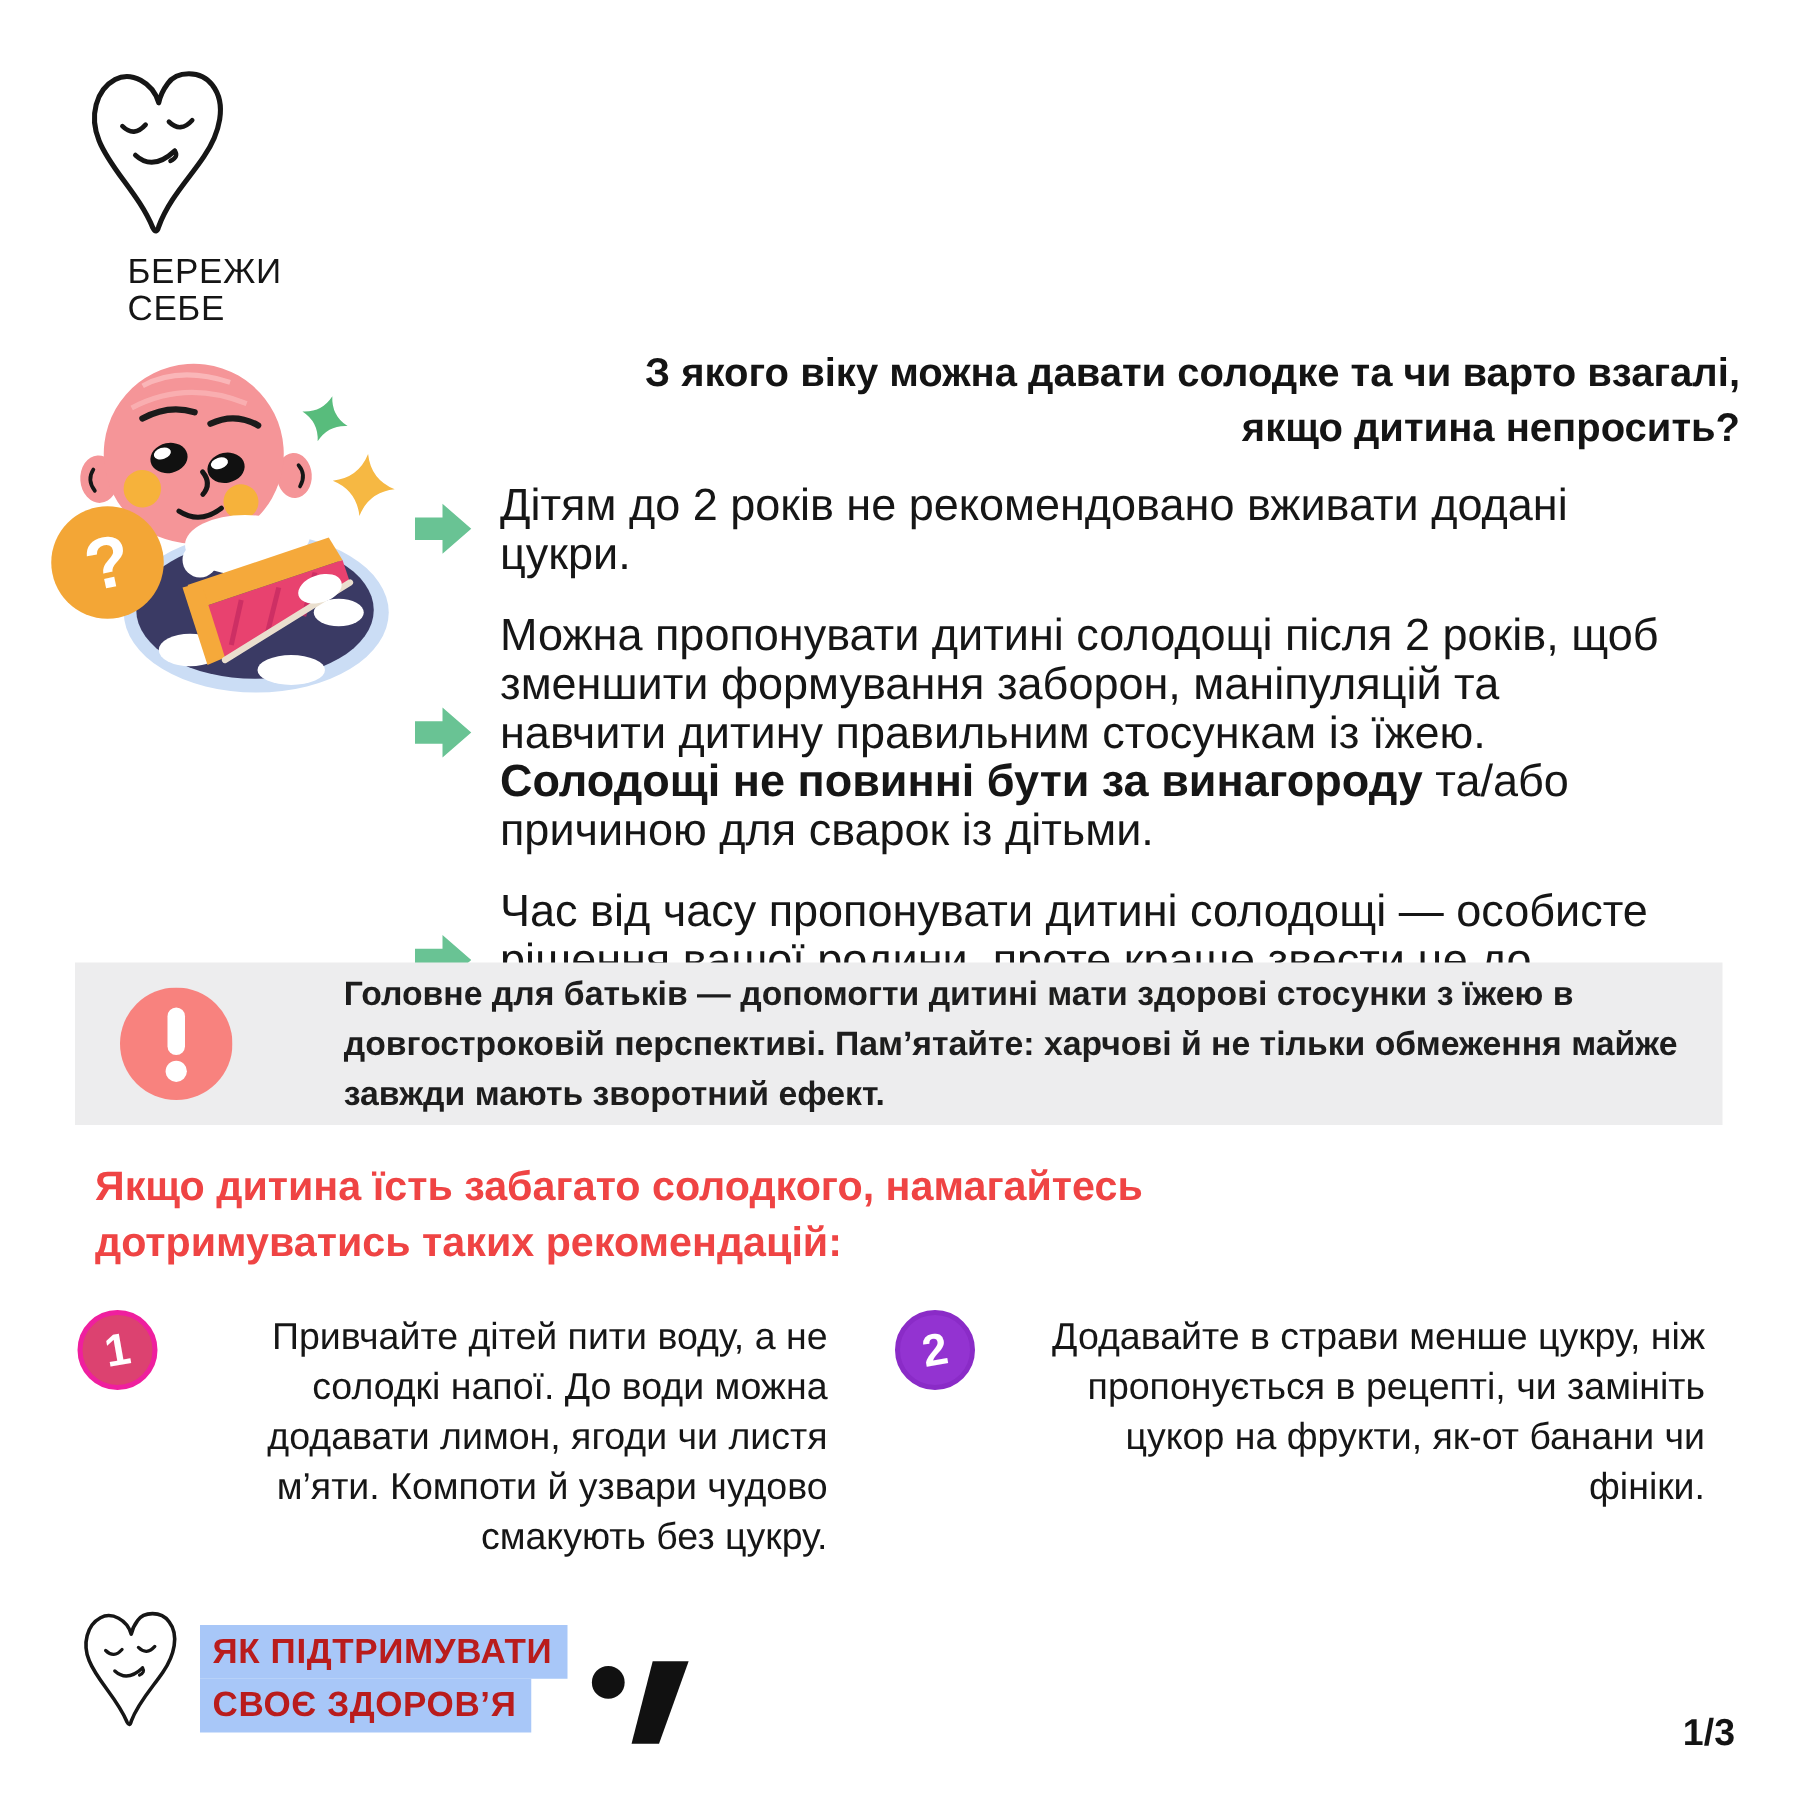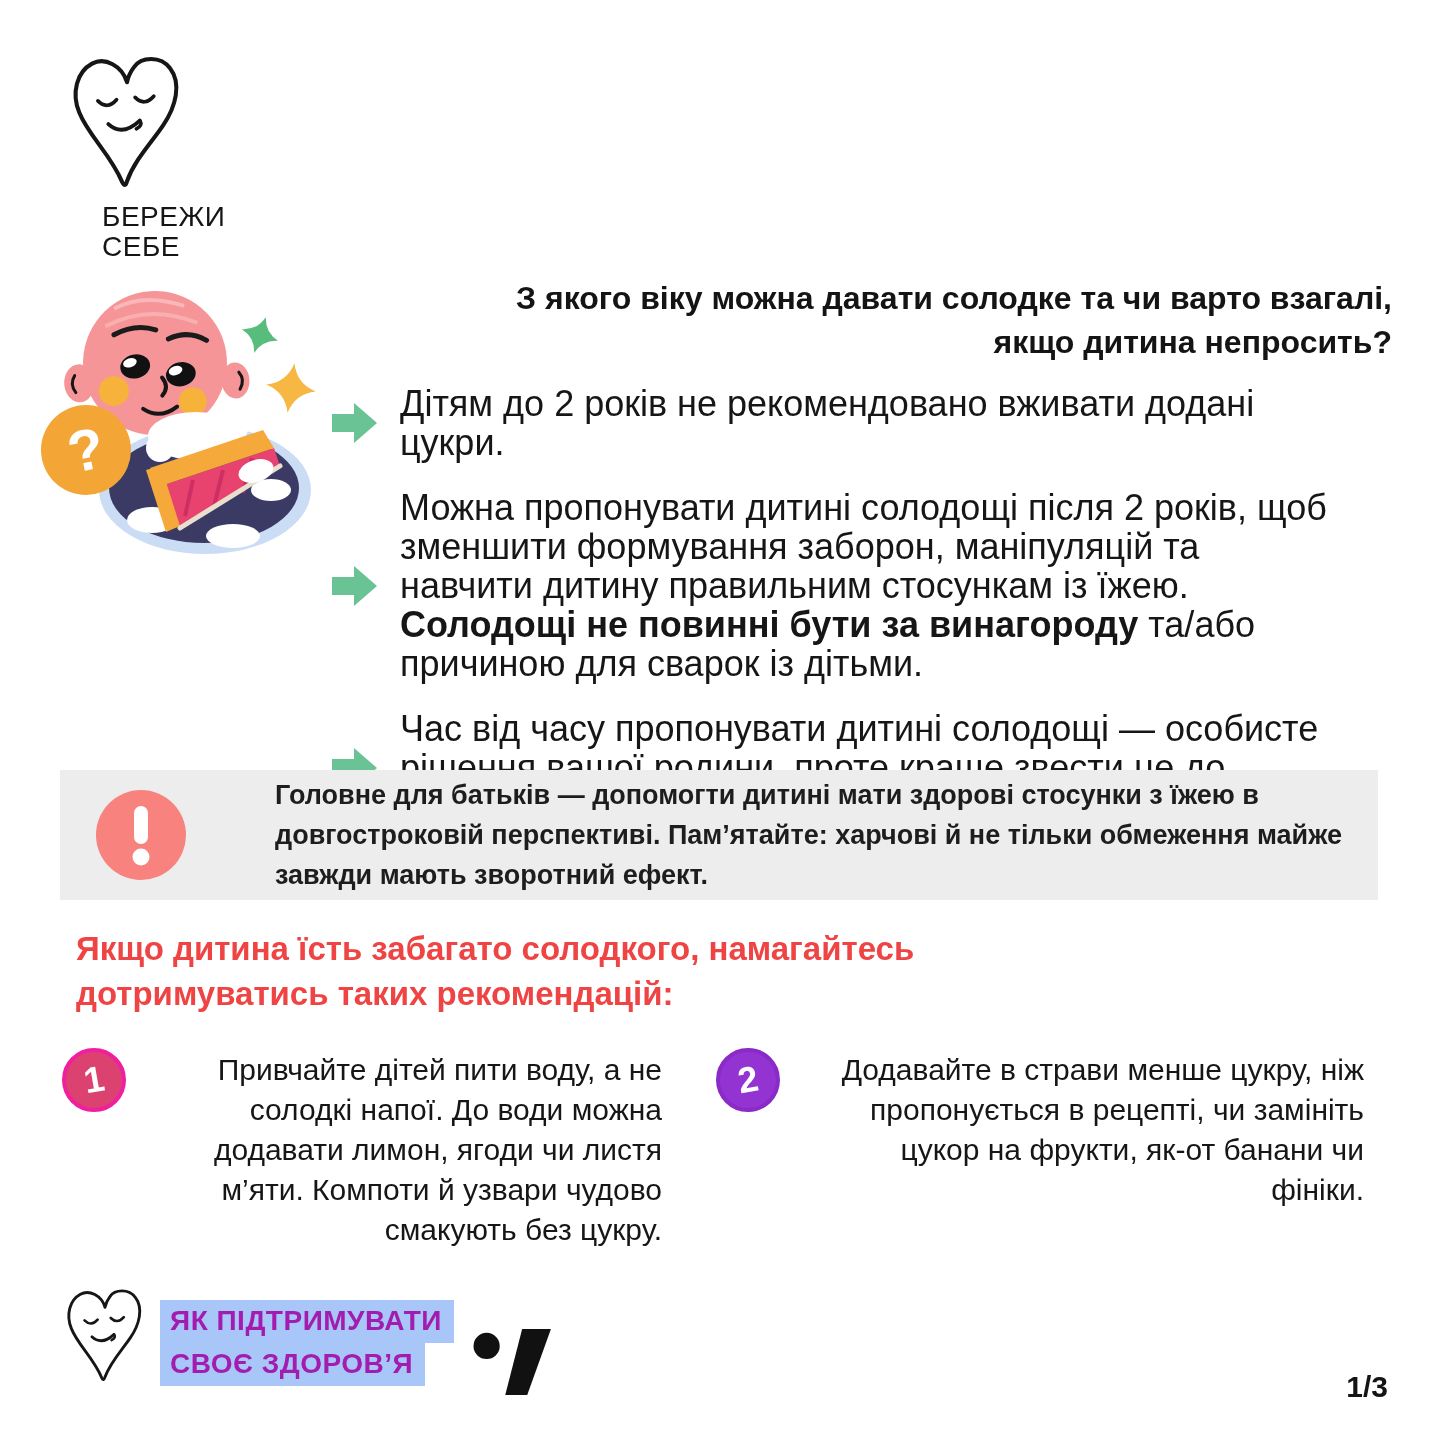--- a/index.html
+++ b/index.html
@@ -38,21 +38,21 @@
   .rec-item.second { left:716px; width:660px; }
   .badge { flex:0 0 64px; width:64px; height:64px; border-radius:50%; border:4px solid transparent;
            display:flex; align-items:center; justify-content:center; margin-right:24px; }
   .badge span { color:#ffffff; font-size:36px; font-weight:800; transform:rotate(-10deg); }
   .rec-item p { font-size:30px; line-height:40px; padding-top:2px;text-align:right; }
   .rec-item.first p { width:515px; }
   .rec-item.second p { width:560px; }
 
   
   .footer-heart { position:absolute; left:64px; top:1286px; }
-  .tagline { position:absolute; left:160px; top:1300px; font-size:28px; font-weight:600; letter-spacing:0.5px; color:#a21caf; }
+  .tagline { position:absolute; left:160px; top:1300px; font-size:28px; font-weight:600; letter-spacing:0.5px; color:#b91c1c; }
   .tagline span { display:table; padding:5px 12px 6px 10px; }
   .brand-mark { position:absolute; left:468px; top:1322px; }
   .page-number { position:absolute; right:50px; top:1370px; font-size:30px; font-weight:700; color:#141414; }
 </style>
 </head>
 <body>
 
 <div class="page">
 
   <div class="brand">

